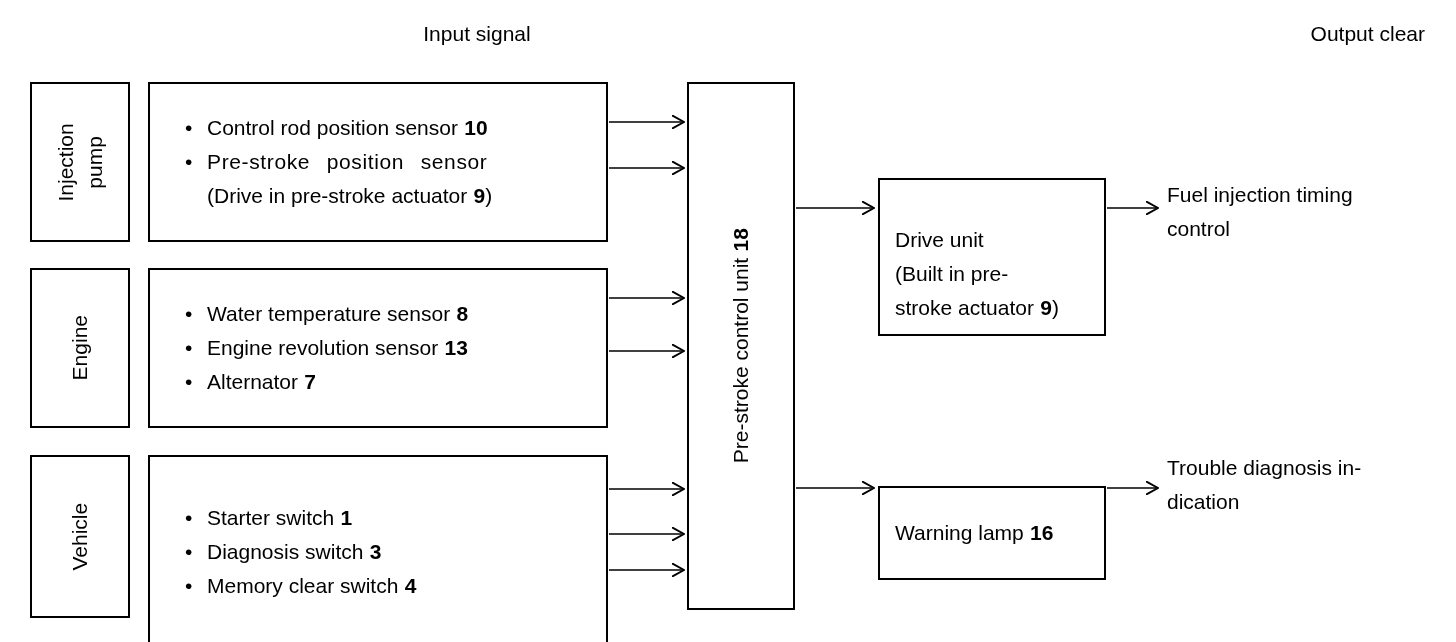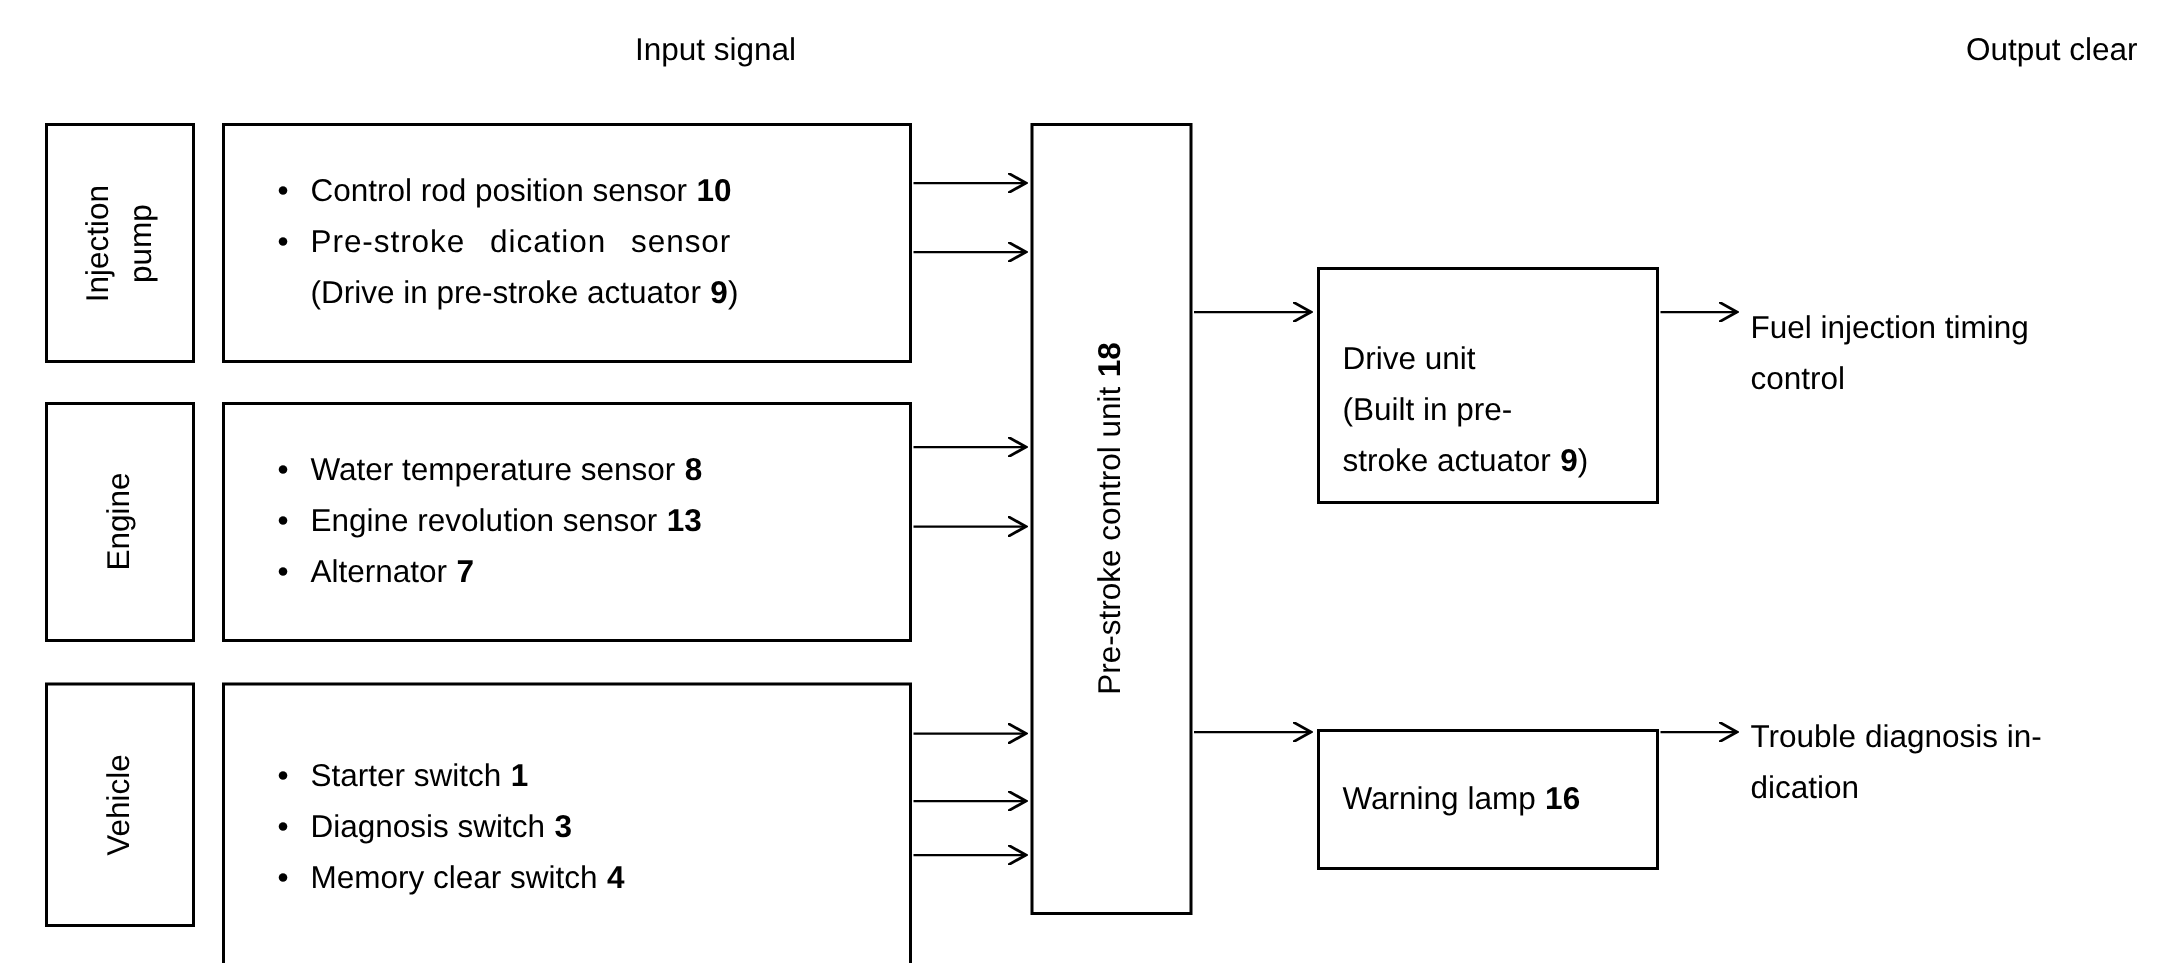--- a/index.html
+++ b/index.html
@@ -25,42 +25,42 @@
   .num { font-weight:bold; margin-left:0.3em; }
   .spread { word-spacing:0.48em; letter-spacing:0.03em; }
 
   .center-box { left:687px; top:82px; width:108px; height:528px;
                 display:flex; align-items:center; justify-content:center; }
 
   .outbox { left:878px; width:228px; display:flex; flex-direction:column; justify-content:center;
             padding-left:15px; padding-right:8px; line-height:34px;margin-top:48px; }
   .pre { white-space:pre-line; }
 
-  .result { position:absolute; left:1167px; line-height:34px; white-space:pre-line; width:290px;margin-top:24px; }
+  .result { position:absolute; left:1167px; line-height:34px; white-space:pre-line; width:290px; }
 
   svg.arrows { position:absolute; left:0; top:0; width:1456px; height:642px; pointer-events:none; }
 </style>
 </head>
 <body>
 
 <div class="canvas">
 
   <div class="hdr input-hdr">Input signal</div>
   <div class="hdr output-hdr">Output clear</div>
 
   <div class="box cat" style="top:82px;height:160px">
     <div class="vtext">Injection
 pump</div>
   </div>
   <div class="box detail" style="top:82px;height:160px">
     <div class="item">
       <span>Control rod position sensor</span><b class="num">10</b><span></span>
     </div>
     <div class="item">
-      <span class="spread">Pre-stroke dication sensor</span><b class="num"></b><span></span>
+      <span class="spread">Pre-stroke position sensor</span><b class="num"></b><span></span>
     </div>
     <div class="item nobullet">
       <span>(Drive in pre-stroke actuator</span><b class="num">9</b><span>)</span>
     </div>
   </div>
 
   <div class="box cat" style="top:268px;height:160px">
     <div class="vtext">Engine</div>
   </div>
   <div class="box detail" style="top:268px;height:160px">

